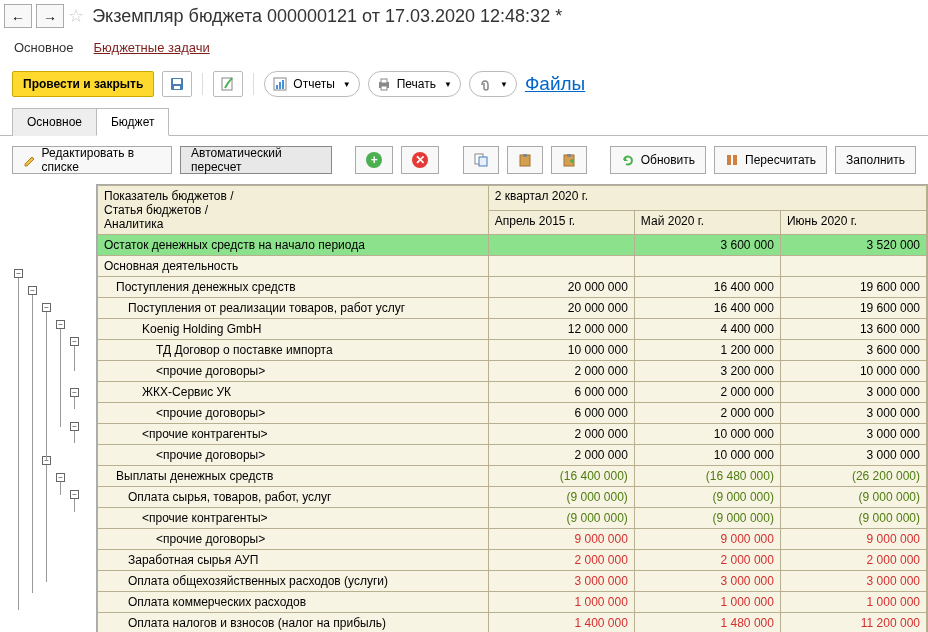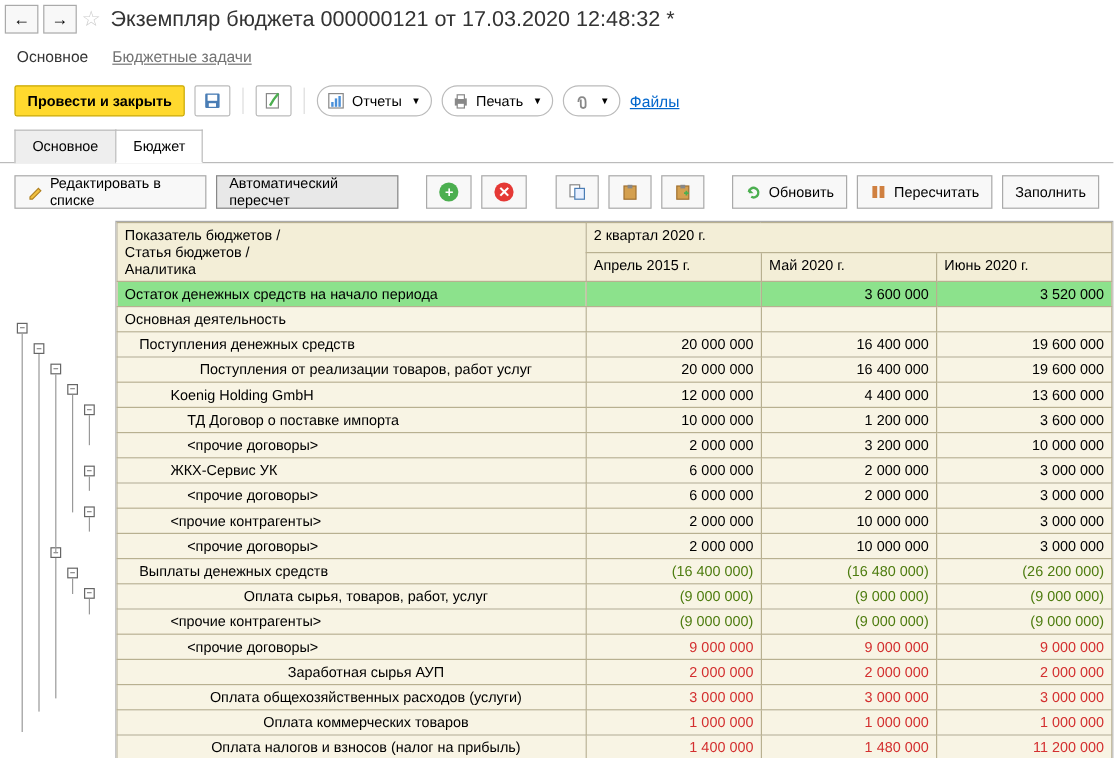--- a/index.html
+++ b/index.html
@@ -3,27 +3,27 @@
 <meta charset="utf-8">
 <style>
 * { box-sizing: border-box; margin: 0; padding: 0; }
 body { font-family: Arial, sans-serif; font-size: 12px; background: #fff; width: 928px; }
 .header { display: flex; align-items: center; padding: 4px 4px 8px 4px; gap: 4px; }
 .nav-btn { width: 28px; height: 24px; border: 1px solid #aaa; background: #f8f8f8; display: flex; align-items: center; justify-content: center; cursor: pointer; font-size: 14px; }
 .star { font-size: 18px; color: #ccc; }
 .title { font-size: 18px; color: #333; margin-left: 4px; }
 .nav-tabs-top { display: flex; gap: 20px; padding: 4px 14px 10px 14px; }
 .nav-tab-top { font-size: 13px; color: #333; cursor: pointer; }
-.nav-tab-top.link { color: #737373; text-decoration: underline; }
+.nav-tab-top.link { color: #7f1d1d; text-decoration: underline; }
 .toolbar { display: flex; align-items: center; gap: 8px; padding: 6px 12px 10px 12px; }
 .btn-yellow { background: #ffd92e; border: 1px solid #c9a800; padding: 5px 10px; font-weight: bold; font-size: 12px; cursor: pointer; border-radius: 2px; }
 .btn-icon { width: 30px; height: 26px; border: 1px solid #bbb; background: #fff; display: flex; align-items: center; justify-content: center; cursor: pointer; border-radius: 2px; }
 .btn-text { height: 26px; border: 1px solid #bbb; background: #fff; display: flex; align-items: center; padding: 0 8px; gap: 6px; cursor: pointer; border-radius: 13px; font-size: 12px; }
 .sep { width: 1px; height: 22px; background: #ddd; margin: 0 2px; }
-.link-files { color: #0066cc; text-decoration: underline; font-size: 13px; cursor: pointer; }
+.link-files { color: #0066cc; text-decoration: underline; font-size: 19px; cursor: pointer; }
 .sub-tabs { display: flex; border-bottom: 1px solid #bbb; padding-left: 12px; }
 .sub-tab { padding: 6px 14px; border: 1px solid #bbb; border-bottom: none; background: #eee; margin-right: -1px; cursor: pointer; font-size: 12px; position: relative; top: 1px; }
 .sub-tab.active { background: #fff; border-bottom: 1px solid #fff; }
 .toolbar2 { display: flex; align-items: center; gap: 8px; padding: 10px 12px; }
 .btn2 { height: 28px; border: 1px solid #aaa; background: #f8f8f8; display: flex; align-items: center; padding: 12px 10px; gap: 6px; cursor: pointer; border-radius: 0; font-size: 12px; }
 .btn2.toggled { background: #e8e8e8; border-color: #888; }
 .icon-circle { width: 16px; height: 16px; border-radius: 50%; display: flex; align-items: center; justify-content: center; color: #fff; font-weight: bold; font-size: 12px; }
 .green { background: #4caf50; }
 .red-bg { background: #e53935; }
 .grid-wrap { display: flex; padding: 0 0 0 12px; }
@@ -33,21 +33,21 @@
 .grid th, .grid td { border: 1px solid #b8b090; padding: 3px 6px; font-size: 12px; white-space: nowrap; overflow: hidden; }
 .hdr { background: #f3eed7; }
 .hdr th { text-align: left; font-weight: normal; vertical-align: top; height: auto; }
 .n { text-align: right; }
 .row-green td { background: #8ce28c; }
 .row-beige td { background: #f8f4e4; }
 .neg { color: #4d7c0f; }
 .red { color: #d32f2f; }
 .ind0 { padding-left: 6px !important; }
 .ind1 { padding-left: 18px !important; }
-.ind2 { padding-left: 30px !important; text-align: center; }
+.ind2 { padding-left: 30px !important; }
 .ind3 { padding-left: 44px !important; }
 .ind4 { padding-left: 58px !important; }
 .tree-node { position: absolute; width: 9px; height: 9px; border: 1px solid #666; background: #fff; font-size: 8px; line-height: 7px; text-align: center; cursor: pointer; color: #333; }
 .tree-line-v { position: absolute; width: 1px; background: #999; }
 .dd { font-size: 8px; margin-left: 2px; }
 svg { display: block; }
 </style>
 </head>
 <body>
 
@@ -307,21 +307,21 @@
             <td class="n red">2 000 000</td>
             <td class="n red">2 000 000</td>
           </tr>
           <tr class="row-beige">
             <td class="ind2">Оплата общехозяйственных расходов (услуги)</td>
             <td class="n red">3 000 000</td>
             <td class="n red">3 000 000</td>
             <td class="n red">3 000 000</td>
           </tr>
           <tr class="row-beige">
-            <td class="ind2">Оплата коммерческих товаров</td>
+            <td class="ind2">Оплата коммерческих расходов</td>
             <td class="n red">1 000 000</td>
             <td class="n red">1 000 000</td>
             <td class="n red">1 000 000</td>
           </tr>
           <tr class="row-beige">
             <td class="ind2">Оплата налогов и взносов (налог на прибыль)</td>
             <td class="n red">1 400 000</td>
             <td class="n red">1 480 000</td>
             <td class="n red">11 200 000</td>
           </tr>

